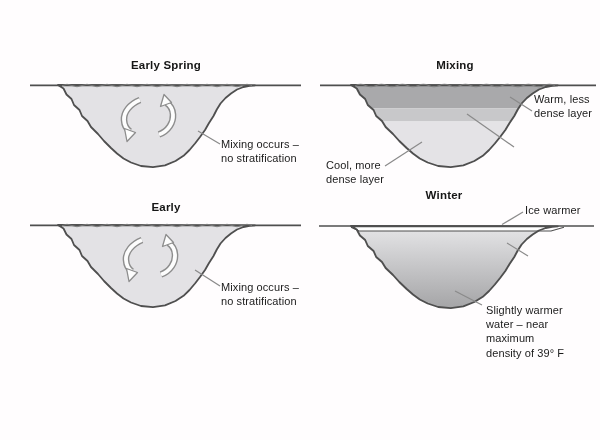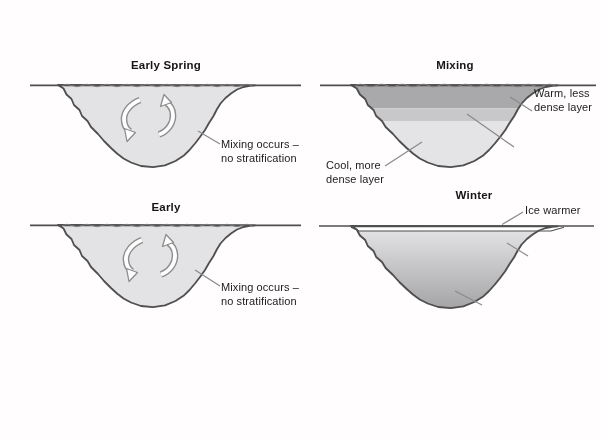--- a/index.html
+++ b/index.html
@@ -81,28 +81,32 @@
     <line class="surface" x1="301" y1="226" x2="576" y2="226"></line>
     <path class="iceline" d="M 333,227.3 L 341,231 L 533,231 L 546,227.3"></path>
     <line class="leader" x1="505" y1="212" x2="484" y2="224.5"></line>
     <line class="leader" x1="510" y1="256" x2="489" y2="243"></line>
     <line class="leader" x1="437" y1="291" x2="464" y2="305"></line>
   </svg>
 
   <div class="title" style="left:148px;top:59px">Early Spring</div>
   <div class="title" style="left:437px;top:59px">Mixing</div>
   <div class="title" style="left:148px;top:201px">Early</div>
-  <div class="title" style="left:456px;top:189px">Winter</div>
+  <div class="title" style="left:426px;top:189px">Winter</div>
 
   <div class="lbl" style="left:203px;top:137px">Mixing occurs –
 no stratification</div>
 
-  <div class="lbl" style="left:516px;top:86px">Warm, less
+  <div class="lbl" style="left:516px;top:92px">Warm, less
 dense layer</div>
   <div class="lbl" style="left:308px;top:158px">Cool, more
 dense layer</div>
 
   <div class="lbl" style="left:203px;top:280px">Mixing occurs –
 no stratification</div>
 
   <div class="lbl" style="left:507px;top:203px">Ice warmer</div>
+  <div class="lbl" style="left:468px;top:303px">Slightly warmer
+water – near
+maximum
+density of 39° F</div>
 
 </div>
 
 </body></html>

